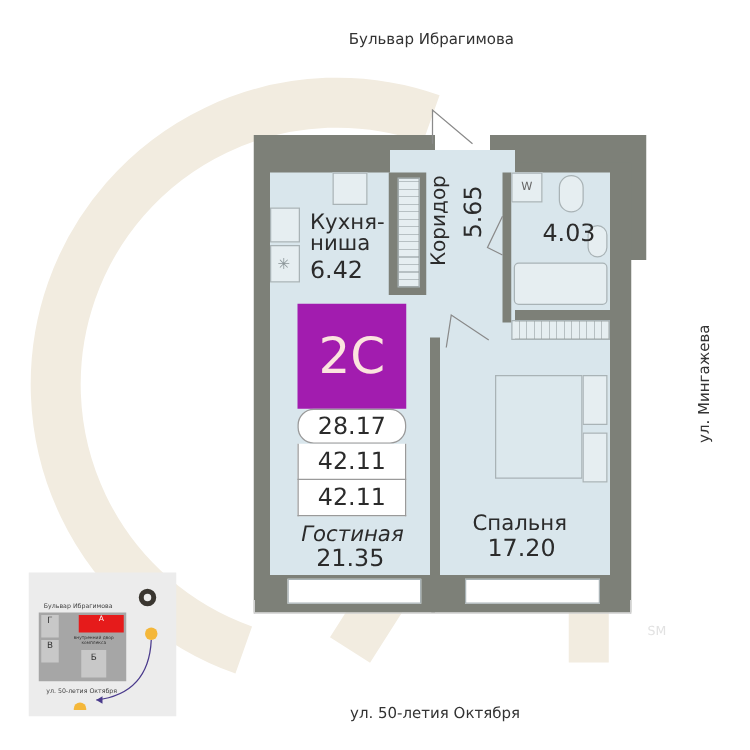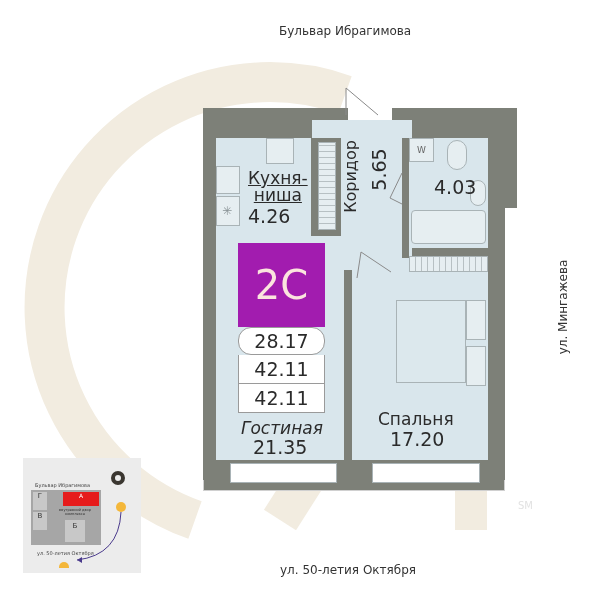--- a/index.html
+++ b/index.html
@@ -72,25 +72,25 @@
   <svg class="abs" width="50" height="40" style="left:340px;top:80px;">
     <path d="M 6 35 L 6 8 L 38 35" fill="none" stroke="#8a8a8a" stroke-width="1"></path>
   </svg>
   <svg class="abs" width="20" height="40" style="left:388px;top:168px;">
     <path d="M 14 5 L 2 30 L 14 36" fill="none" stroke="#8a8a8a" stroke-width="1"></path>
   </svg>
   <svg class="abs" width="40" height="36" style="left:355px;top:250px;">
     <path d="M 2 28 L 6 2 L 36 22" fill="none" stroke="#8a8a8a" stroke-width="1"></path>
   </svg>
 
-  <div class="room-label" style="left:248px;top:170px;text-align:center;text-decoration:underline;">
+  <div class="room-label" style="left:248px;top:170px;text-align:left;">
     <div>Кухня-</div>
     <div>ниша</div>
   </div>
-  <div class="room-area" style="left:248px;top:207px;">4.26</div>
+  <div class="room-area" style="left:248px;top:207px;">6.42</div>
 
   <div class="room-label" style="left:314px;top:168px;transform:rotate(-90deg);transform-origin:center;font-size:16px;">Коридор</div>
   <div class="room-area" style="left:358px;top:160px;transform:rotate(-90deg);transform-origin:center;">5.65</div>
 
   <div class="room-area" style="left:410px;top:178px;padding-left:24px;">4.03</div>
 
   <div class="room-label" style="left:241px;top:420px;font-style:italic;">Гостиная</div>
   <div class="room-area" style="left:253px;top:438px;">21.35</div>
 
   <div class="room-label" style="left:378px;top:411px;">Спальня</div>

